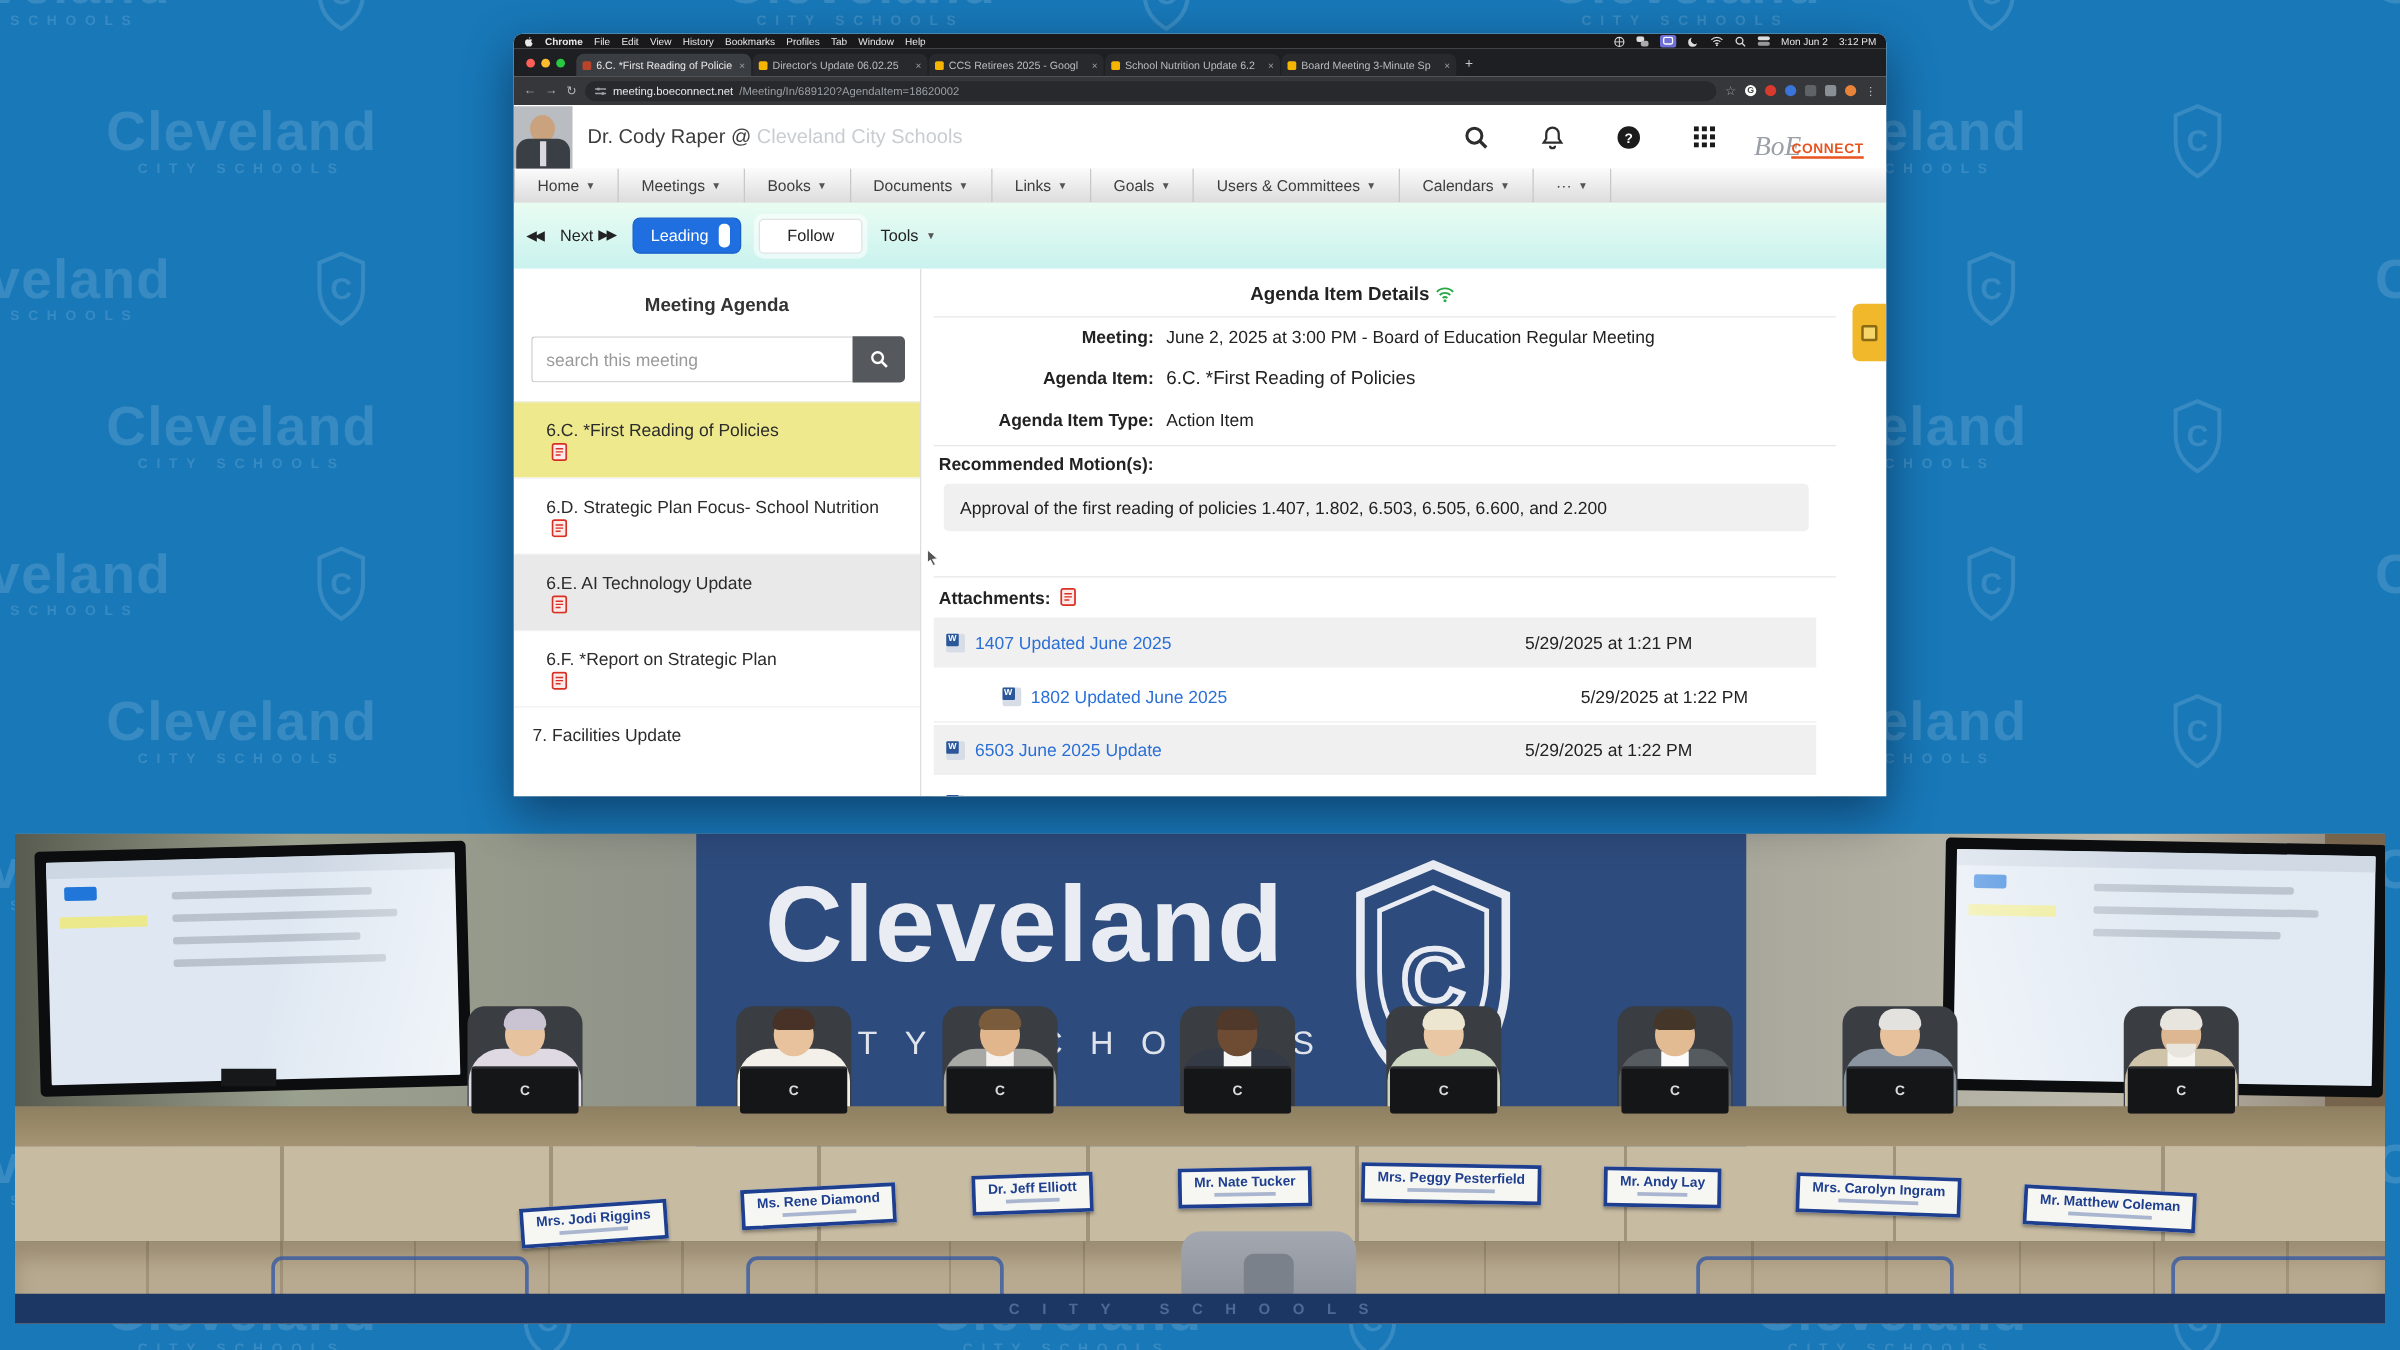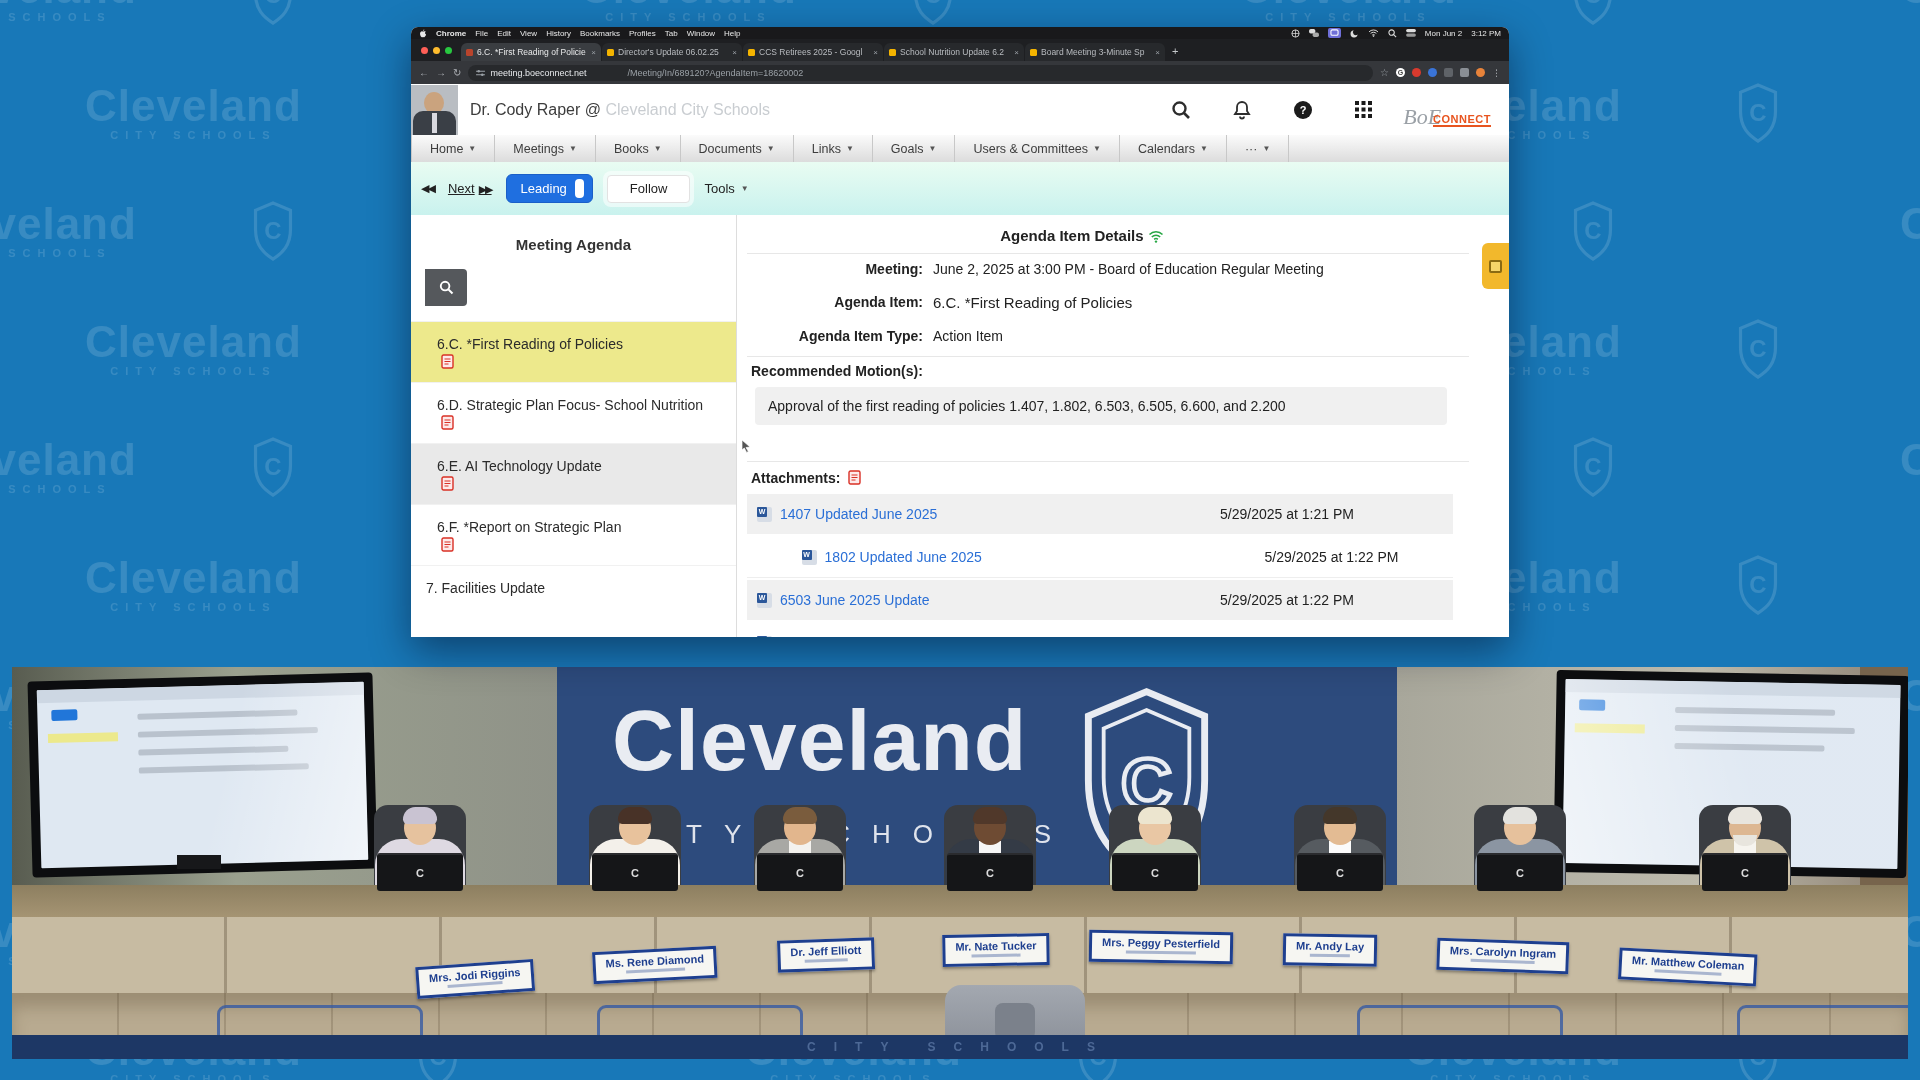--- a/index.html
+++ b/index.html
@@ -36,21 +36,21 @@
   .tab .t{white-space:nowrap;overflow:hidden;text-overflow:ellipsis;flex:1;}
   .tab .x{flex:none;font-size:8px;color:#9aa0a6;}
   .newtab{color:#c6c9cc;font-size:11px;margin:0 0 4px 6px;}
 
   .urlrow{position:absolute;left:0;top:34px;right:0;height:23px;background:#35373b;display:flex;align-items:center;
           padding:0 8px;gap:7px;color:#c3c6ca;}
   .urlrow .nav-ic{font-size:10px;color:#aeb1b6;}
   .urlpill{flex:1;height:16px;background:#27292c;border-radius:9px;display:flex;align-items:center;padding:0 8px;gap:5px;
            font-size:9px;overflow:hidden;white-space:nowrap;}
   .urlpill .dom{color:#e8eaed;}
-  .urlpill .path{color:#9aa0a6;margin-left:36px;}
+  .urlpill .path{color:#9aa0a6;}
   .ext{width:9px;height:9px;border-radius:50%;flex:none;display:inline-block;}
   .urlrow .kebab{font-size:9px;color:#c3c6ca;letter-spacing:0;}
 
   .appheader{position:absolute;left:0;top:57px;right:0;height:51px;background:#ffffff;display:flex;align-items:center;
              border-bottom:1px solid #e8e8e8;}
   .avatar{width:47px;height:50px;flex:none;background:#b9bdc2;position:relative;overflow:hidden;}
   .avatar .hd{position:absolute;left:13px;top:7px;width:20px;height:22px;border-radius:50%;background:#caa37e;}
   .avatar .bd{position:absolute;left:2px;top:26px;width:43px;height:26px;border-radius:10px 10px 0 0;background:#3a3f46;}
   .avatar .tie{position:absolute;left:21px;top:28px;width:5px;height:20px;background:#d9d9df;}
   .whoami{margin-left:12px;font-size:16px;color:#3c3c3c;}
@@ -63,21 +63,21 @@
 
   .navbar{position:absolute;left:0;top:108px;right:0;height:27px;background:linear-gradient(180deg,#fbfbfb,#dcdcdc);
           border-bottom:1px solid #c2c2c2;display:flex;align-items:stretch;font-size:12.5px;color:#3d3d3d;}
   .nav-item{display:flex;align-items:center;padding:0 18px;border-right:1px solid #c8c8c8;gap:5px;white-space:nowrap;}
   .nav-item:first-child{border-left:1px solid #c8c8c8;margin-left:0;}
   .caret{font-size:8px;color:#555;}
 
   .toolbar{position:absolute;left:0;top:135px;right:0;height:53px;background:linear-gradient(180deg,#e9fcf2,#c9f2ee);
            display:flex;align-items:center;padding:0 10px;gap:14px;font-size:13px;color:#222;}
   .tb-rew{font-size:11px;letter-spacing:-2px;}
-  .tb-next{display:flex;gap:4px;align-items:flex-end;font-size:13px;text-decoration:underline;}
+  .tb-next{display:flex;gap:4px;align-items:flex-start;font-size:13px;}
   .tb-next .ff{font-size:11px;letter-spacing:-2px;}
   .btn-leading{background:#1f6fe0;color:#ffffff;border:1px solid #1a5fc8;border-radius:6px;height:27px;display:flex;align-items:center;
                padding:0 8px 0 14px;font-size:13px;gap:8px;}
   .btn-leading .notch{width:9px;height:19px;background:#fff;border-radius:4px;}
   .btn-follow{background:#fff;border:1px solid #e2e2e2;border-radius:4px;height:26px;display:flex;align-items:center;
               padding:0 22px;font-size:13px;color:#222;box-shadow:0 0 0 4px rgba(255,255,255,.55);}
   .tb-tools{display:flex;align-items:center;gap:6px;}
 
   .content{position:absolute;left:0;top:188px;right:0;bottom:0;background:#fff;display:flex;}
   .sidebar{width:325px;flex:none;border-right:1px solid #ddd;overflow:hidden;}
@@ -720,20 +720,21 @@
           <span>Tools</span>
           <span class="caret">▼</span>
         </span>
     </div>
 
     <div class="content">
 
       <div class="sidebar">
         <div class="sb-title">Meeting Agenda</div>
         <div class="sb-search">
+          <input placeholder="search this meeting" style="">
           <button>
               <svg width="15" height="15" viewBox="0 0 16 16">
                 <circle cx="6.5" cy="6.5" r="4.6" fill="none" stroke="#fff" stroke-width="2"></circle>
                 <path d="M10 10l4.4 4.4" stroke="#fff" stroke-width="2.2"></path>
               </svg>
             </button>
         </div>
         <div class="sb-list">
           <div class="sb-item sel"><span>6.C. *First Reading of Policies</span><svg class="docico" width="13" height="15" viewBox="0 0 13 15">
                 <rect x="1" y="1" width="11" height="13" rx="1.5" fill="#fdeaea" stroke="#d93025" stroke-width="1.4"></rect>

